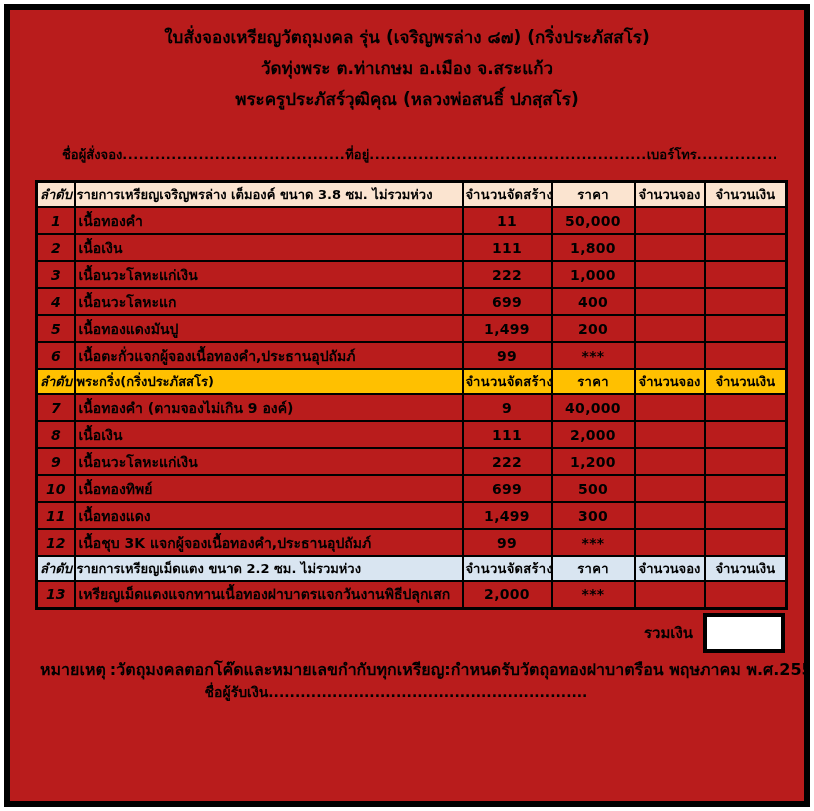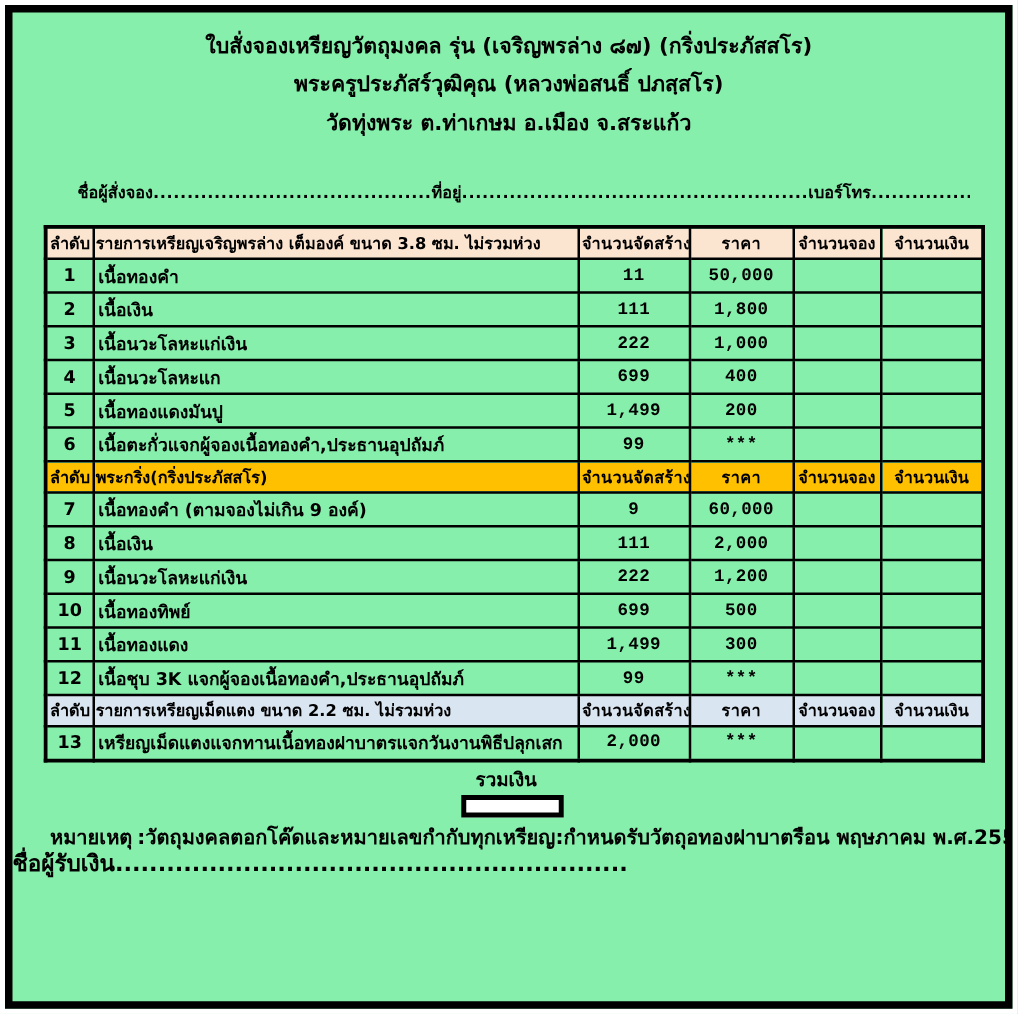--- a/index.html
+++ b/index.html
@@ -5,21 +5,21 @@
   html,body{margin:0;padding:0;background:#fff;}
   body{
     width:814px;height:811px;position:relative;
     font-family:"DejaVu Sans","Liberation Sans",sans-serif;
     font-weight:bold;color:#000;
     -webkit-font-smoothing:antialiased;
   }
   .page{
     position:absolute;inset:4px;
     border:6px solid #000;
-    background:#86efac;
+    background:#b91c1c;
     box-sizing:border-box;
     overflow:hidden;
   }
   .titles{padding-top:12px;text-align:center;}
   .title-line{font-size:17px;line-height:31px;white-space:nowrap;}
   .order-line{
     margin:30px 28px 0 52px;
     font-size:13px;line-height:20px;
     white-space:nowrap;overflow:hidden;
   }
@@ -33,60 +33,59 @@
   table.order-table td{
     border:2px solid #000;
     padding:1px 3px;
     height:27px;
     font-size:14px;
     overflow:hidden;white-space:nowrap;
     box-sizing:border-box;
   }
   tr.sec-header td{font-size:13px;text-align:center;padding:1px 2px;height:24px;}
   tr.sec-header td.c-item{text-align:left;padding-left:1px;}
-  td.c-no{text-align:center;}
+  td.c-no{text-align:center;font-style:italic;}
   td.c-item{text-align:left;padding-left:6px;}
-  td.c-made,td.c-price{text-align:center;letter-spacing:0.3px;font-family:Liberation Mono, monospace;}
+  td.c-made,td.c-price{text-align:center;letter-spacing:0.3px;}
   .total-row{
     width:750px;margin:2px 0 0 25px;
     display:flex;justify-content:flex-end;align-items:center;
     height:42px;
-    flex-direction:column;
   }
   .total-label{font-size:15px;padding-right:10px;}
   .total-box{
     width:82px;height:40px;
     border:4px solid #000;
     box-sizing:border-box;
     background:#fff;
   }
   .notes{
     margin:4px 0 0 30px;
     font-size:16px;
     display:flex;align-items:flex-start;
   }
   .notes-label{white-space:nowrap;padding-right:4px;line-height:23px;}
   .notes-lines{display:flex;flex-direction:row;}
   .note-line{line-height:23px;white-space:nowrap;}
   .receiver{
     margin:0 22px 0 0;
-    text-align:left;
-    font-size:18px;line-height:22px;
+    text-align:center;
+    font-size:14px;line-height:22px;
     white-space:nowrap;
   }
 </style>
 </head>
 <body>
 
 <div class="page">
 
   <div class="titles">
     <div class="title-line">ใบสั่งจองเหรียญวัตถุมงคล  รุ่น  (เจริญพรล่าง ๘๗) (กริ่งประภัสสโร)</div>
+    <div class="title-line">วัดทุ่งพระ  ต.ท่าเกษม  อ.เมือง  จ.สระแก้ว</div>
     <div class="title-line">พระครูประภัสร์วุฒิคุณ  (หลวงพ่อสนธิ์  ปภสฺสโร)</div>
-    <div class="title-line">วัดทุ่งพระ  ต.ท่าเกษม  อ.เมือง  จ.สระแก้ว</div>
   </div>
 
   <div class="order-line" id="order-line"><span class="of-label">ชื่อผู้สั่งจอง</span><span class="of-dots">.........................................</span><span class="of-label">ที่อยู่</span><span class="of-dots">...................................................</span><span class="of-label">เบอร์โทร</span><span class="of-dots">.......................................</span></div>
 
   <table class="order-table">
     <colgroup>
       <col style="width:38px">
       <col style="width:388px">
       <col style="width:89px">
       <col style="width:83px">
@@ -155,21 +154,21 @@
           <td class="c-item">พระกริ่ง(กริ่งประภัสสโร)</td>
           <td class="c-made">จำนวนจัดสร้าง</td>
           <td class="c-price">ราคา</td>
           <td class="c-reserve">จำนวนจอง</td>
           <td class="c-amount">จำนวนเงิน</td>
         </tr>
         <tr class="data-row">
           <td class="c-no">7</td>
           <td class="c-item">เนื้อทองคำ (ตามจองไม่เกิน 9 องค์)</td>
           <td class="c-made">9</td>
-          <td class="c-price">60,000</td>
+          <td class="c-price">40,000</td>
           <td class="c-reserve"></td>
           <td class="c-amount"></td>
         </tr>
         <tr class="data-row">
           <td class="c-no">8</td>
           <td class="c-item">เนื้อเงิน</td>
           <td class="c-made">111</td>
           <td class="c-price">2,000</td>
           <td class="c-reserve"></td>
           <td class="c-amount"></td>

